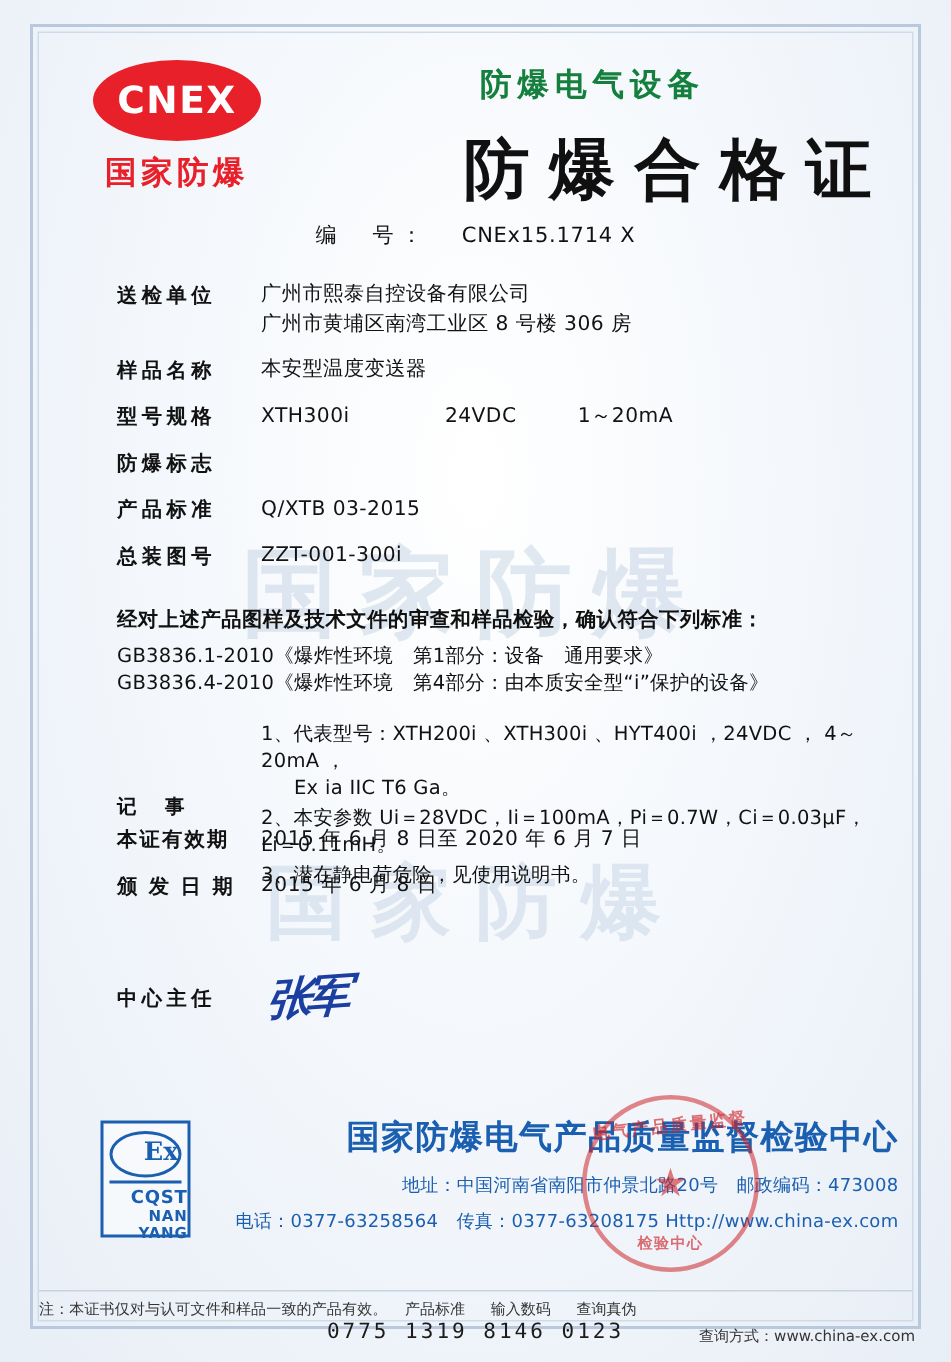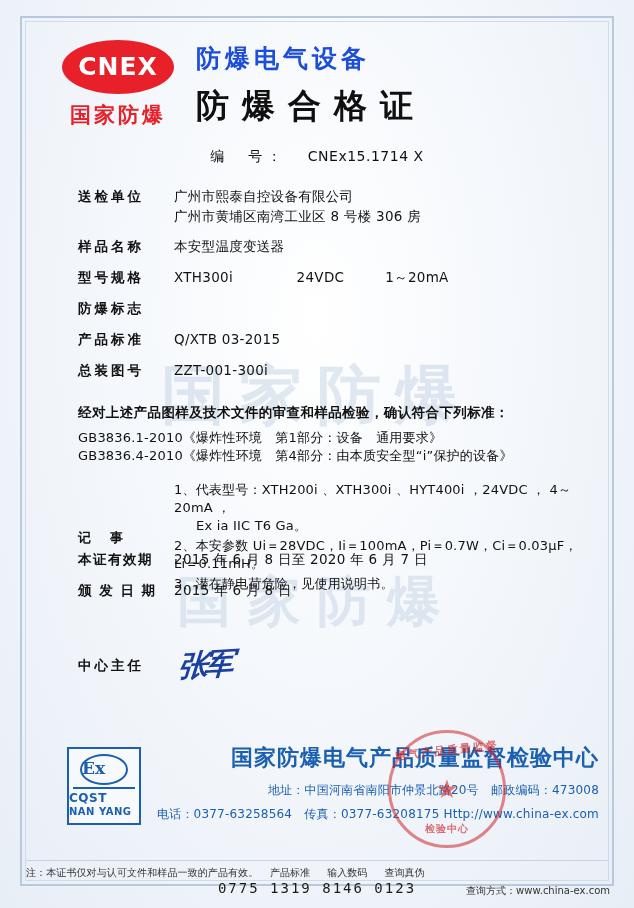--- a/index.html
+++ b/index.html
@@ -98,35 +98,35 @@
     font-family: "DejaVu Sans", sans-serif;
     font-size: 21px;
     font-weight: bold;
     letter-spacing: 3px;
   }
   .title-small {
     position: absolute;
     left: 196px;
     right: 40px;
     top: 42px;
-    text-align: left;
-    font-family: "DejaVu Sans", sans-serif;
-    font-size: 25px;
-    font-weight: bold;
-    color: #1d4ed8;
+    text-align: center;
+    font-family: "DejaVu Sans", sans-serif;
+    font-size: 21px;
+    font-weight: bold;
+    color: #15803d;
     letter-spacing: 4px;
   }
   .title-main {
     position: absolute;
     left: 196px;
     right: 40px;
     top: 84px;
-    text-align: left;
+    text-align: right;
     font-family: Liberation Sans, sans-serif;
-    font-size: 33px;
+    font-size: 44px;
     font-weight: bold;
     color: #101010;
     letter-spacing: 13px;
   }
   .cert-no {
     position: absolute;
     left: 0; right: 0;
     top: 148px;
     text-align: center;
     font-family: "DejaVu Sans", sans-serif;
@@ -264,25 +264,25 @@
     position: absolute;
     left: 25px;
     right: 25px;
     top: 735px;
     height: 120px;
   }
   .ex-badge {
     position: absolute;
     left: 42px;
     top: 12px;
-    width: 74px;
+    width: 60px;
     height: 78px;
     border: 2px solid #1b5fb0;
     box-sizing: border-box;
-    text-align: left;
+    text-align: right;
     background: rgba(255,255,255,0.5);
   }
   .ex-badge .ex-oval {
     margin: 5px auto 2px auto;
     width: 44px;
     height: 27px;
     border: 2px solid #1b5fb0;
     border-radius: 50%;
     color: #1b5fb0;
     font-family: "DejaVu Serif", serif;

